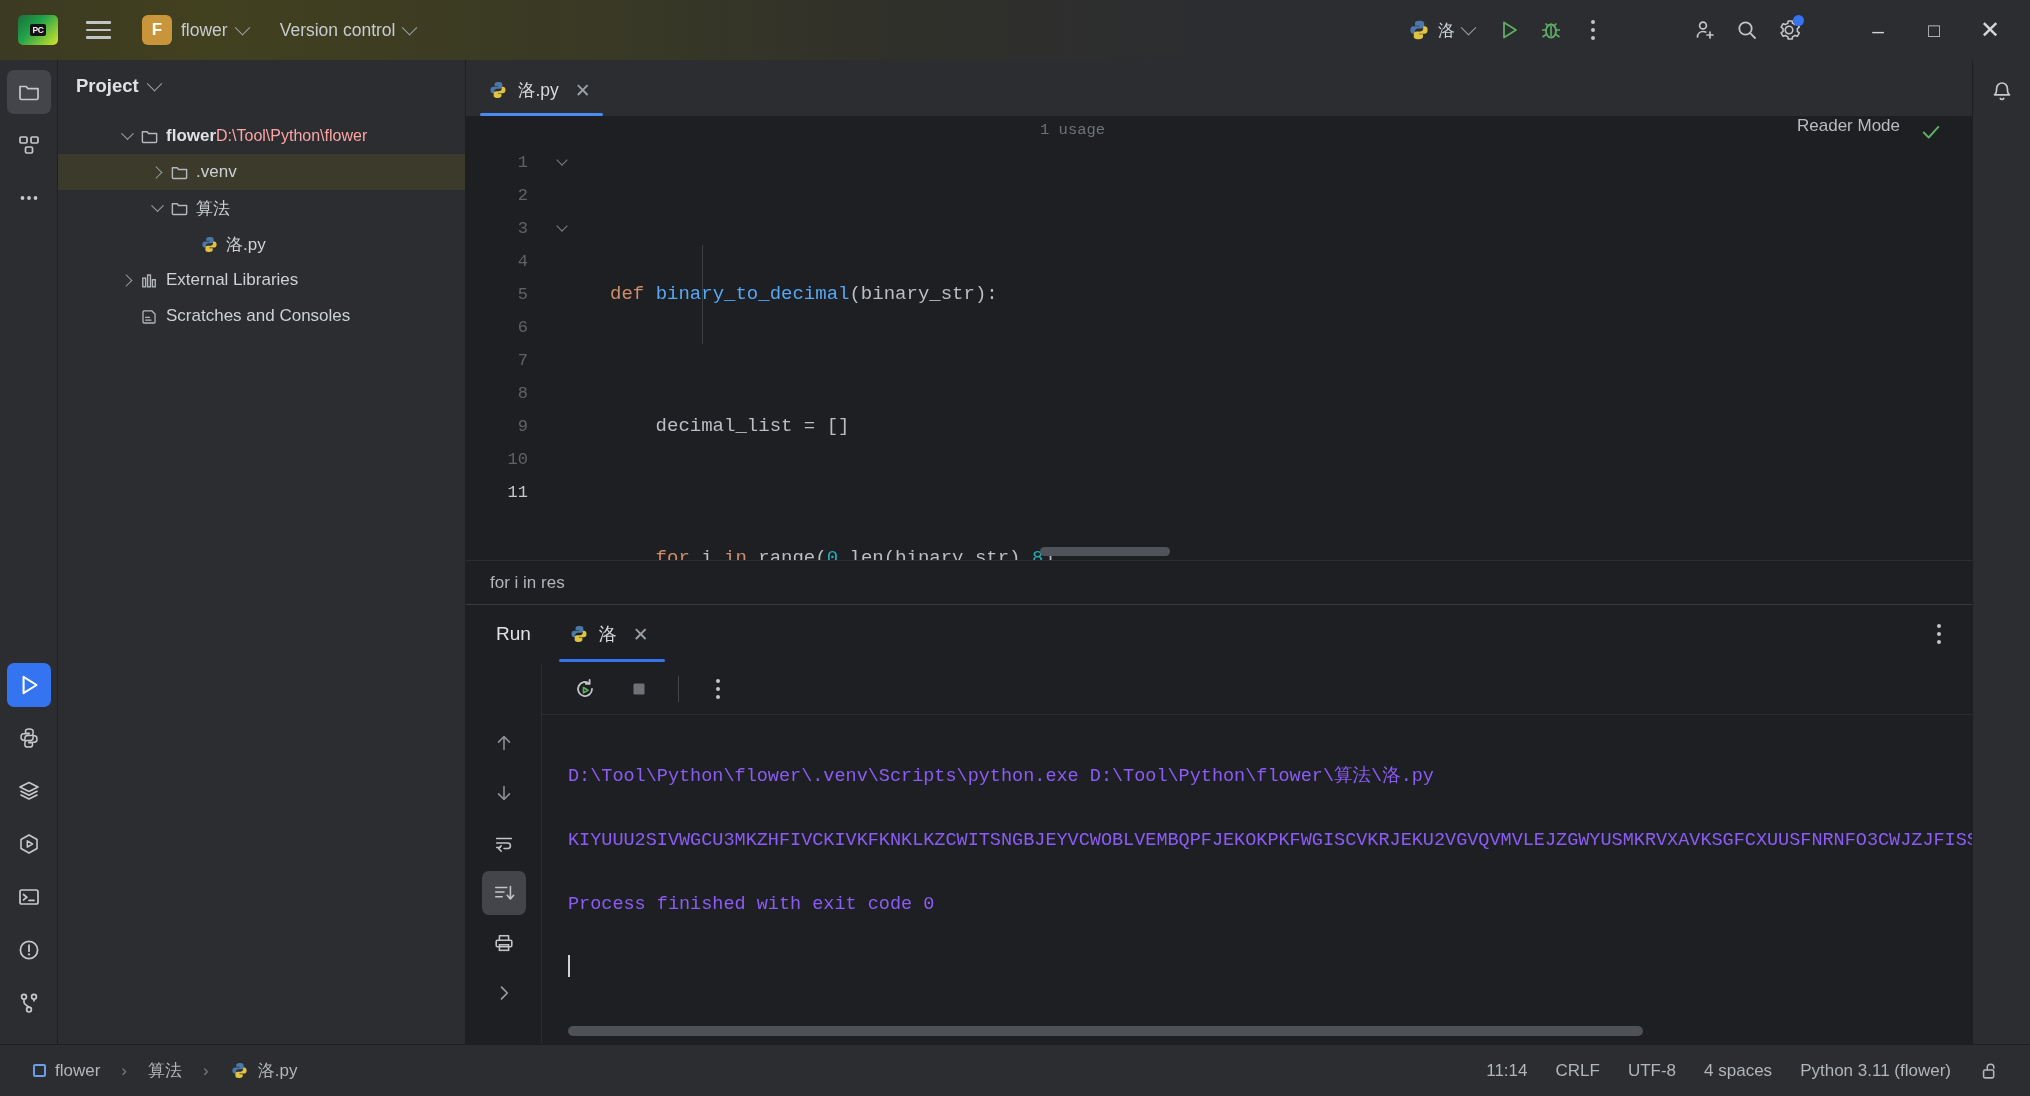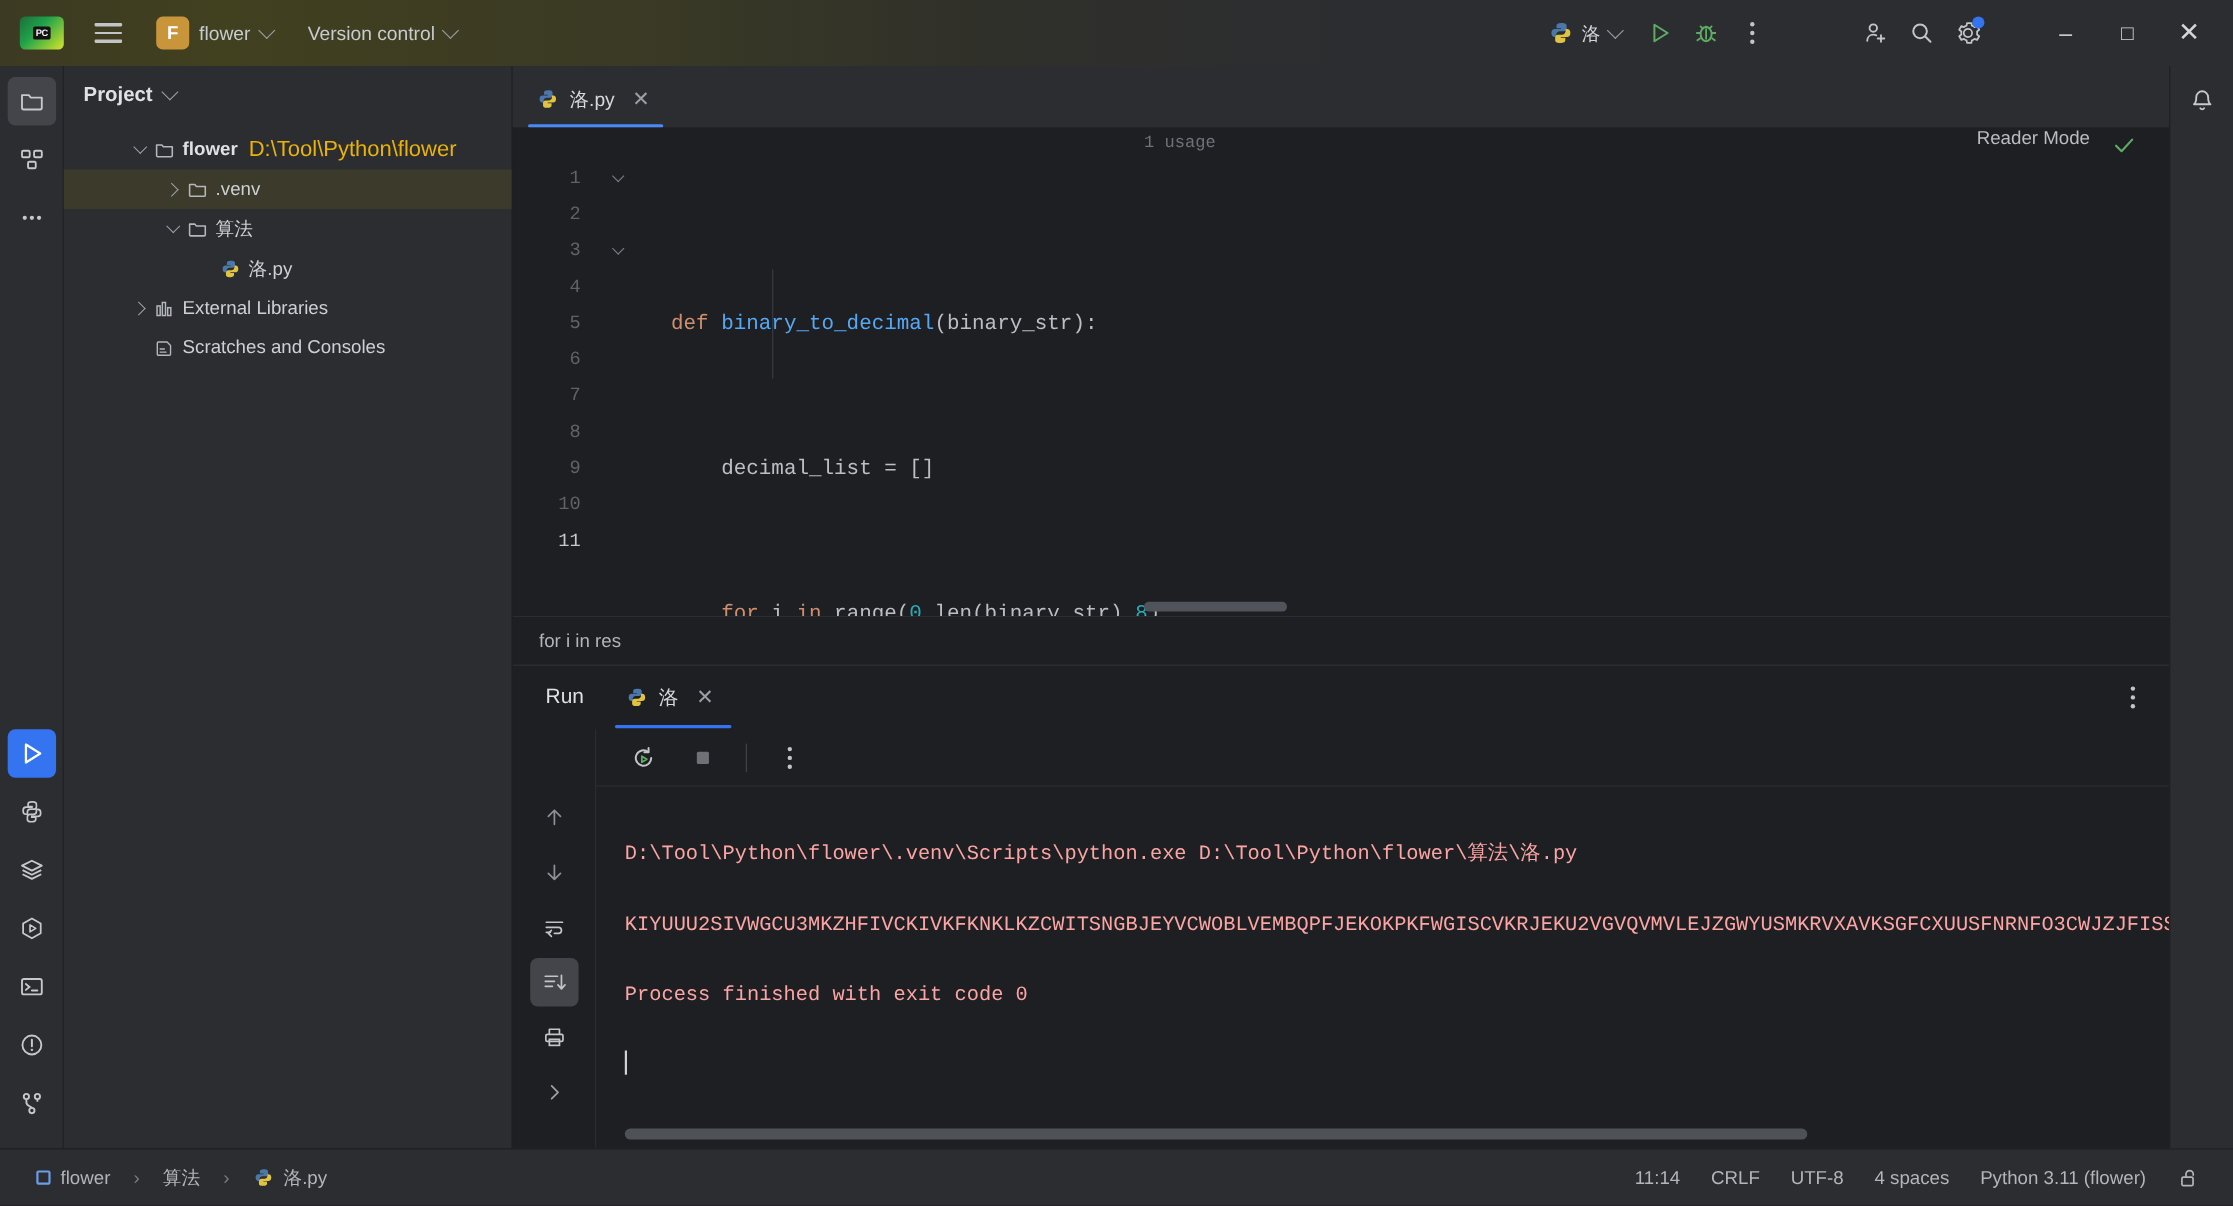--- a/index.html
+++ b/index.html
@@ -64,21 +64,21 @@
   .projhead .t { color:#dfe1e5; font-size:18.5px; font-weight:600;}
   .tree { padding-top:6px; font-size:17px; color:#cdd0d4; }
   .tnode { display:flex; align-items:center; height:36px; padding-left:0; cursor:pointer; white-space:nowrap;}
   .tnode.sel { background:#3c3a2a; }
   .tarrow { width:26px; display:flex; align-items:center; justify-content:center; flex:0 0 26px;}
   .tarrow i { width:9px; height:9px; border-right:1.8px solid #9aa0a6; border-bottom:1.8px solid #9aa0a6; display:block;}
   .tarrow.down i { transform: rotate(45deg) translate(-2px,-2px); }
   .tarrow.right i { transform: rotate(-45deg) translate(-1px,-1px); }
   .tname { margin-left:7px; }
   .tname.bold { font-weight:600; color:#dfe1e5;}
-  .tpath { margin-left:10px; color:#eab308; font-size:20px;}
+  .tpath { color:#fca5a5; font-size:16px;}
 
   
   .editcol { flex:1 1 auto; display:flex; flex-direction:column; min-width:0; background:#1e1f22;}
   .tabbar { height:56px; flex:0 0 56px; background:#2b2d30; display:flex; align-items:flex-end; position:relative;}
   .etab { height:52px; display:flex; align-items:center; gap:10px; padding:0 14px 0 22px; font-size:17.5px; color:#d6d8db; position:relative; cursor:pointer;}
   .etab.active::after { content:""; position:absolute; left:14px; right:8px; bottom:0; height:3px; background:#4a8af4; border-radius:2px;}
   .tab-x { color:#9aa0a6; font-size:19px; padding:2px 6px; border-radius:4px;}
   .tabbar-right { margin-left:auto; display:flex; align-items:center; padding-right:14px;}
 
   .editor-wrap { flex:1 1 auto; position:relative; overflow:hidden; background:#1e1f22; display:flex; flex-direction:column;}
@@ -114,21 +114,21 @@
   .runtab { display:flex; align-items:center; gap:10px; height:56px; padding:0 10px; position:relative; font-size:18px; color:#d6d8db; cursor:pointer;}
   .runtab.active::after { content:""; position:absolute; left:0; right:0; bottom:0; height:3.5px; background:#3574f0; border-radius:2px;}
   .runhead-right { margin-left:auto; display:flex; align-items:center; gap:6px; padding-right:22px;}
   .runbody { flex:1 1 auto; display:flex; min-height:0;}
   .runtools { width:76px; flex:0 0 76px; display:flex; flex-direction:column; align-items:center; padding-top:6px; border-right:1px solid #2b2d30;}
   .rt-btn { width:44px; height:44px; display:flex; align-items:center; justify-content:center; border-radius:7px; margin-bottom:6px; cursor:pointer;}
   .rt-btn.on { background:#43454a;}
   .runconsole-wrap { flex:1 1 auto; position:relative; min-width:0; display:flex; flex-direction:column;}
   .runtoolbar2 { height:52px; flex:0 0 52px; display:flex; align-items:center; padding-left:22px; gap:12px; border-bottom:1px solid #2b2d30;}
   .console { flex:1 1 auto; overflow:hidden; padding:14px 0 0 26px; font-family:"Liberation Mono", monospace; font-size:18.5px; line-height:32px; color:#bcbec4; white-space:pre; position:relative;}
-  .console .grey { color:#fca5a5; }
+  .console .grey { color:#8b5cf6; }
   .cons-caret { display:inline-block; width:2px; height:22px; background:#cfd2d6; vertical-align:-4px;}
   .hscroll-run { position:absolute; left:26px; bottom:8px; width:1075px; height:10px; background:#4e5257; border-radius:5px;}
 
   
   .statusbar { height:52px; flex:0 0 52px; background:#2b2d30; display:flex; align-items:center; padding:0 20px 0 24px; font-size:17px; color:#b2b5b9; border-top:1px solid #1e1f22;}
   .sb-crumb { display:flex; align-items:center; gap:12px;}
   .sb-crumb .sep { color:#797d83; font-size:17px;}
   .sb-item { padding:4px 9px; border-radius:4px; cursor:pointer;}
   .sb-right { margin-left:auto; display:flex; align-items:center; gap:10px;}
   .sq { width:13px; height:13px; border:2px solid #6c9ee8; border-radius:2px; display:inline-block;}

